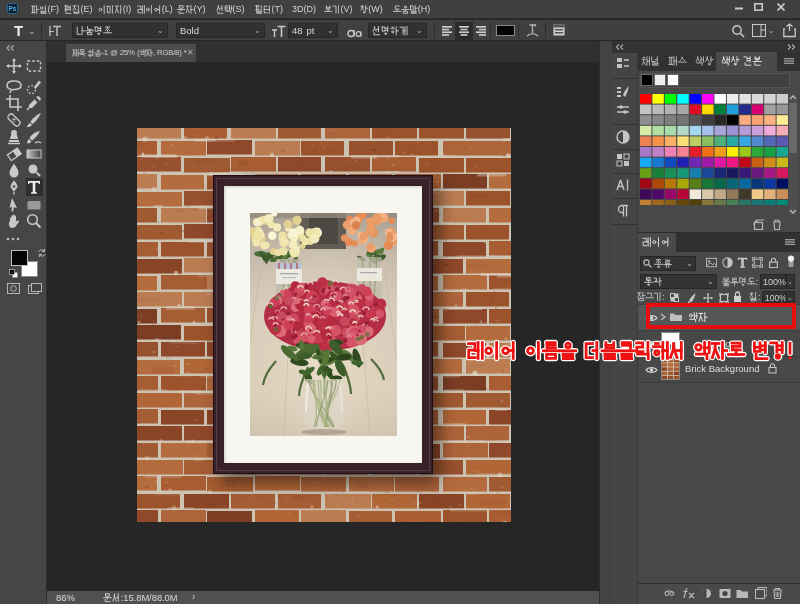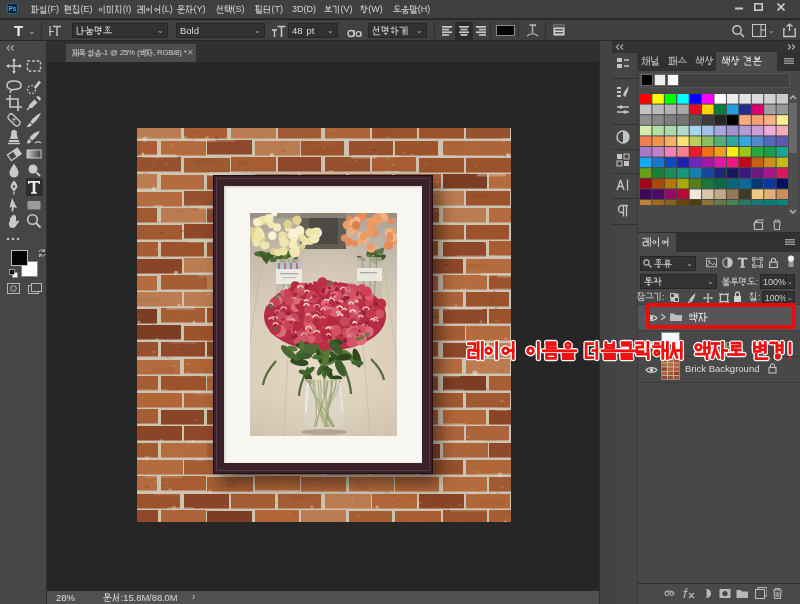--- a/index.html
+++ b/index.html
@@ -371,21 +371,21 @@
           <text x="101.2" y="6.4" font-size="7.8" stroke="none">/</text>
           <text x="103.1" y="6.4" font-size="7.8" stroke="none">8</text>
           <text x="107.2" y="6.4" font-size="7.8" stroke="none">)</text>
           <text x="111.8" y="6.4" font-size="7.8" stroke="none">*</text>
         </g>
       </svg></div>
 <div style="line-height:0;position:absolute;left:187px;top:49px;font-size:8px;color:#aaaaaa;font-weight:normal;line-height:1;white-space:pre;filter:grayscale(1);">✕</div>
 <div style="line-height:0;position:absolute;left:6px;top:45px;width:9px;height:6px;"><svg width="9" height="6">
         <path d="M3.5,0.5 L1,3 L3.5,5.5 M7.5,0.5 L5,3 L7.5,5.5" stroke="#b0b0b0" fill="none" stroke-width="1.1"></path>
       </svg></div>
-<div style="line-height:0;position:absolute;left:56px;top:593px;font-size:9.5px;color:#dddddd;font-weight:normal;line-height:1;white-space:pre;filter:grayscale(1);">28%</div>
+<div style="line-height:0;position:absolute;left:56px;top:593px;font-size:9.5px;color:#dddddd;font-weight:normal;line-height:1;white-space:pre;filter:grayscale(1);">86%</div>
 <div style="line-height:0;position:absolute;left:103px;top:593px;line-height:0;filter:grayscale(1);"><svg width="75" height="9" viewBox="0 0 75 9" style="overflow:visible">
         <g stroke="#d8d8d8" stroke-width="0.86" stroke-linecap="square" stroke-linejoin="miter" fill="#d8d8d8" font-family="Liberation Sans, sans-serif">
           <path d="M2.5,0.8 L6.3,0.8 L6.3,3.3 L2.5,3.3 L2.5,0.8" fill="none"></path>
           <path d="M0.7,4.7 L8.2,4.7" fill="none"></path>
           <path d="M4.4,4.7 L4.4,6.0" fill="none"></path>
           <path d="M2.2,6.5 L2.2,8.6 L7.0,8.6" fill="none"></path>
           <path d="M11.5,1.4 L11.2,4.3 L9.9,8.1" fill="none"></path>
           <path d="M11.5,1.4 L11.7,4.3 L13.0,8.1" fill="none"></path>
           <path d="M15.2,0.7 L15.2,8.5" fill="none"></path>
           <path d="M13.3,4.7 L15.2,4.7" fill="none"></path>

